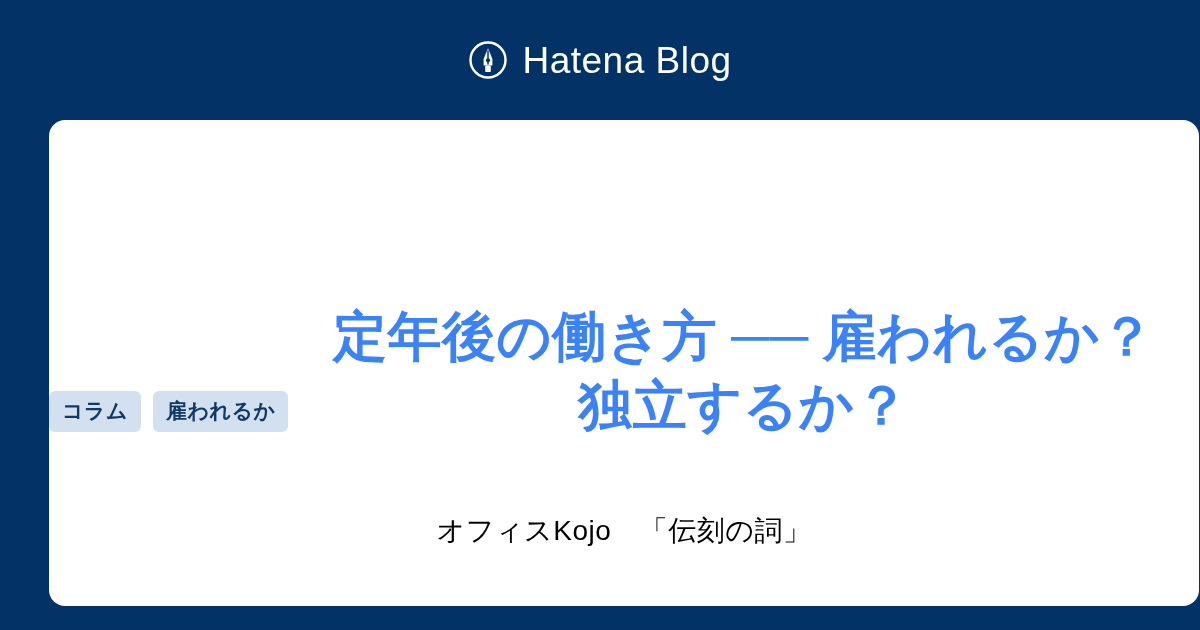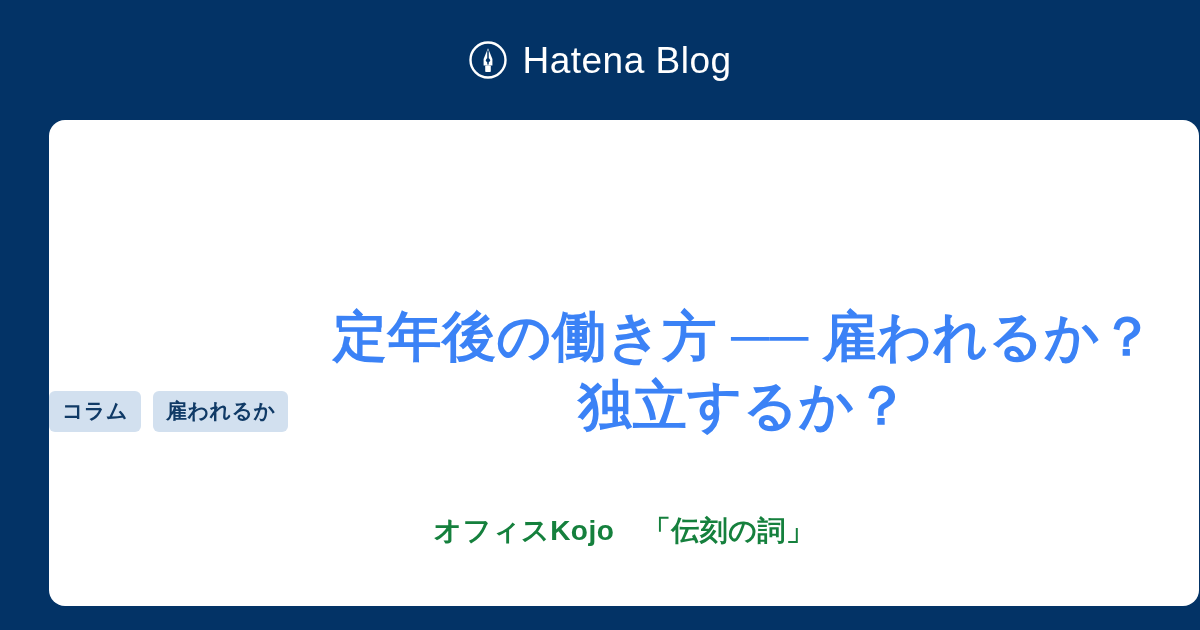--- a/index.html
+++ b/index.html
@@ -110,23 +110,23 @@
   .blog-title-wrap {
     position: absolute;
     left: 0;
     right: 0;
     bottom: 58px;
     display: flex;
     align-items: center;
     justify-content: center;
   }
   .blog-title {
-    color: #15803d;
+    color: #000000;
     font-size: 28px;
-    font-weight: 700;
+    font-weight: 400;
     line-height: 1.2;
     text-align: center;
     letter-spacing: 0.5px;
     white-space: nowrap;
   }
 </style>
 </head>
 <body>
 
 <div class="ogp-root">

